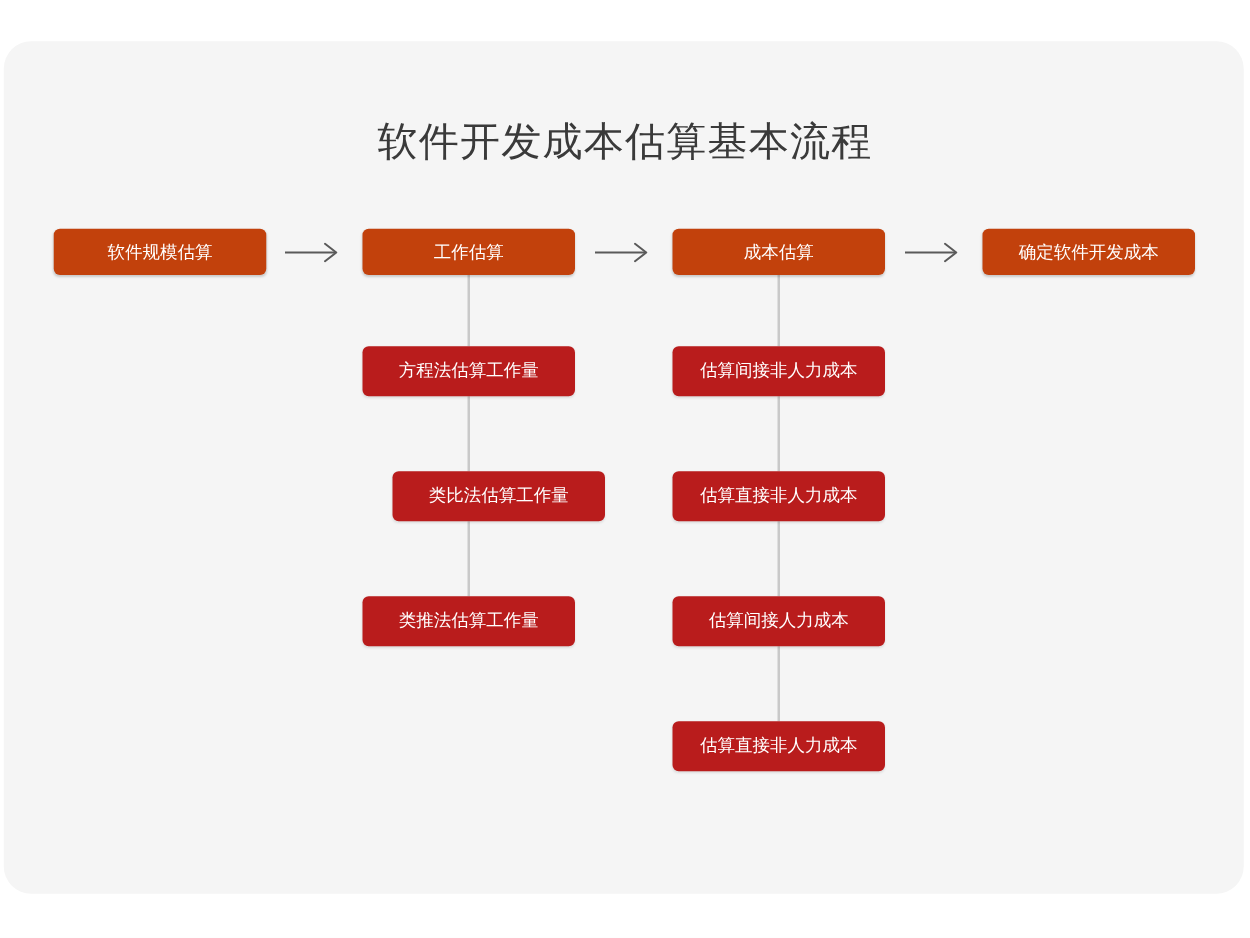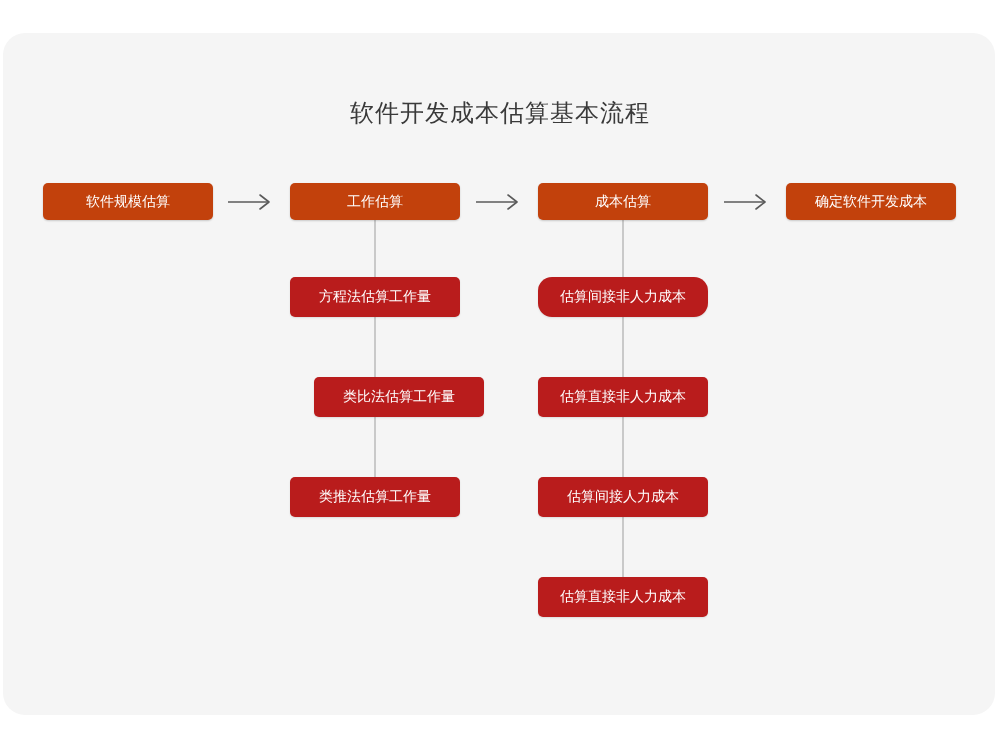--- a/index.html
+++ b/index.html
@@ -27,21 +27,21 @@
     height: 682px;
     background: #f5f5f5;
     border-radius: 22px;
   }
   #diagram-title {
     position: absolute;
     left: 0;
     top: 93px;
     width: 1000px;
     text-align: center;
-    font-size: 24px;
+    font-size: 32px;
     line-height: 40px;
     color: #3a3a3a;
     letter-spacing: 1px;
     white-space: nowrap;
   }
   .stage-column {
     position: absolute;
     top: 183px;
     width: 170px;
   }
@@ -129,21 +129,21 @@
     </svg>
   </div>
 
   <div class="stage-column" id="col-3" style="left:538px;">
     <div class="stage-box">成本估算</div>
   </div>
   <div class="connector-line" style="left:622px; top:220px; height:57px;"></div>
   <div class="connector-line" style="left:622px; top:317px; height:60px;"></div>
   <div class="connector-line" style="left:622px; top:417px; height:60px;"></div>
   <div class="connector-line" style="left:622px; top:517px; height:60px;"></div>
-  <div class="sub-box" style="left:538px; top:277px;border-radius:14px;">估算间接非人力成本</div>
+  <div class="sub-box" style="left:538px; top:277px;">估算间接非人力成本</div>
   <div class="sub-box" style="left:538px; top:377px;">估算直接非人力成本</div>
   <div class="sub-box" style="left:538px; top:477px;">估算间接人力成本</div>
   <div class="sub-box" style="left:538px; top:577px;">估算直接非人力成本</div>
 
   <div class="arrow" id="arrow-3" style="left:724px;">
     <svg width="46" height="18" viewBox="0 0 46 18" aria-hidden="true">
       <line x1="0" y1="9" x2="40" y2="9" stroke="#5a5a5a" stroke-width="1.6"></line>
       <polyline points="32,2 41,9 32,16" fill="none" stroke="#5a5a5a" stroke-width="1.6" stroke-linecap="round" stroke-linejoin="round"></polyline>
     </svg>
   </div>

